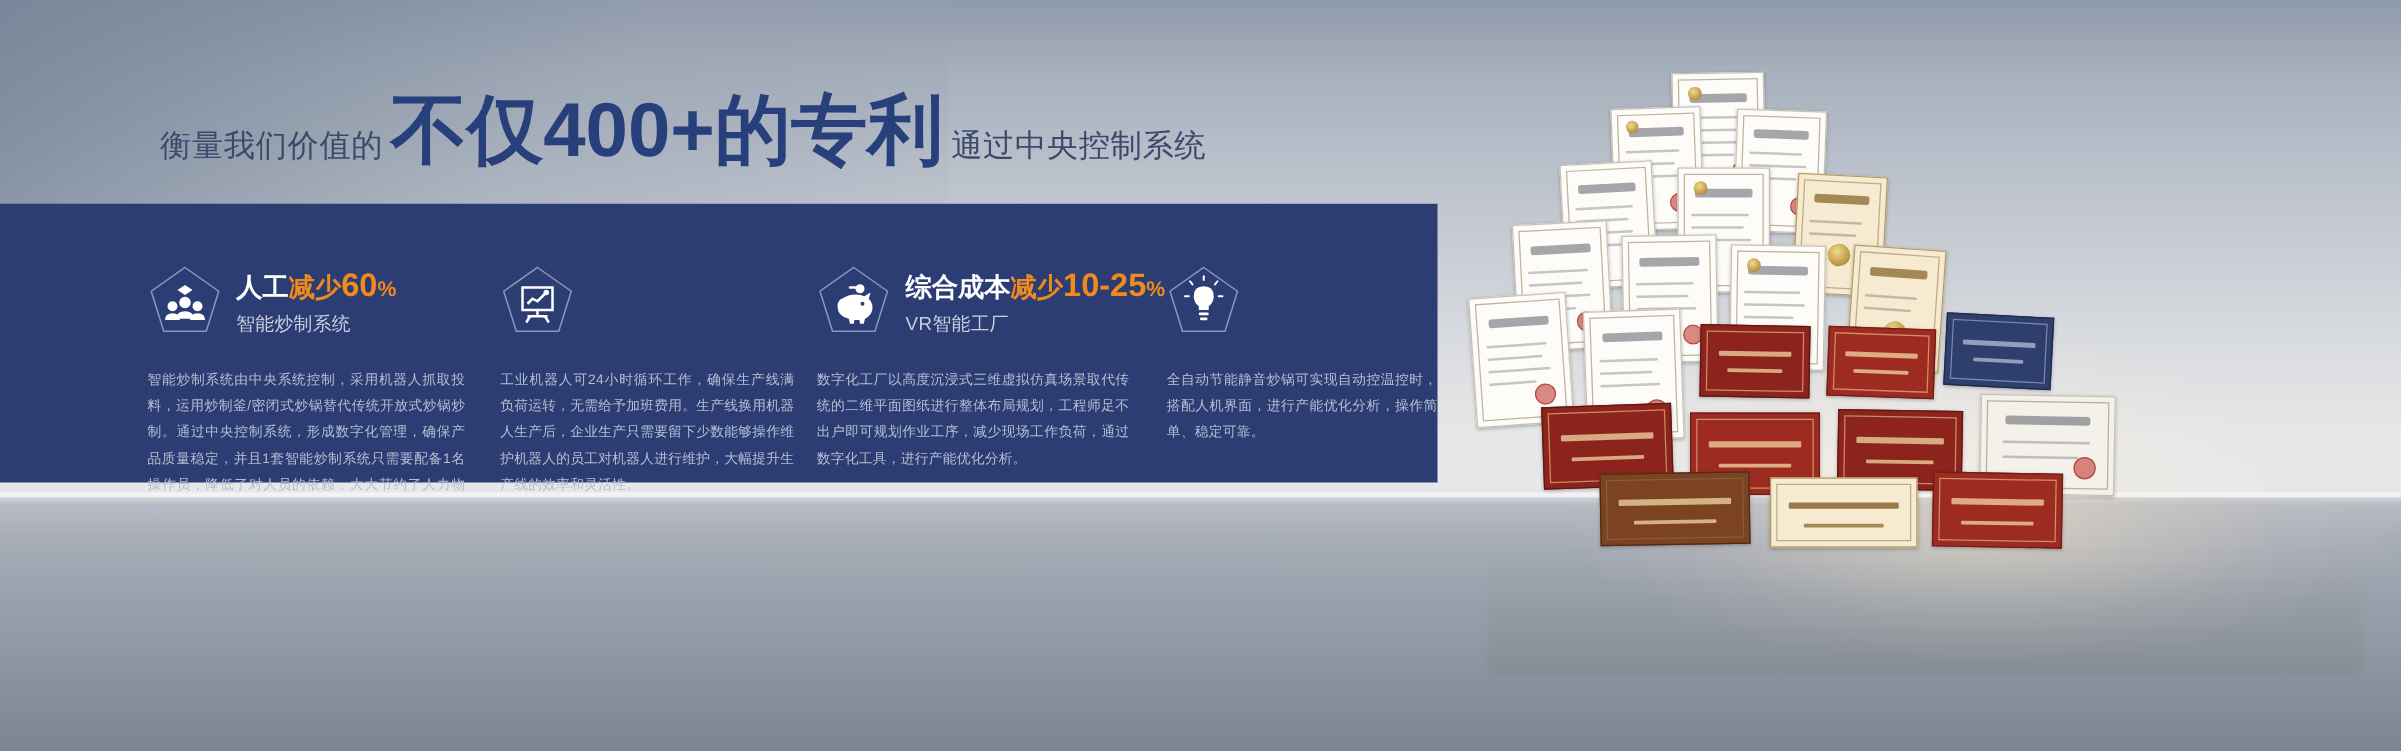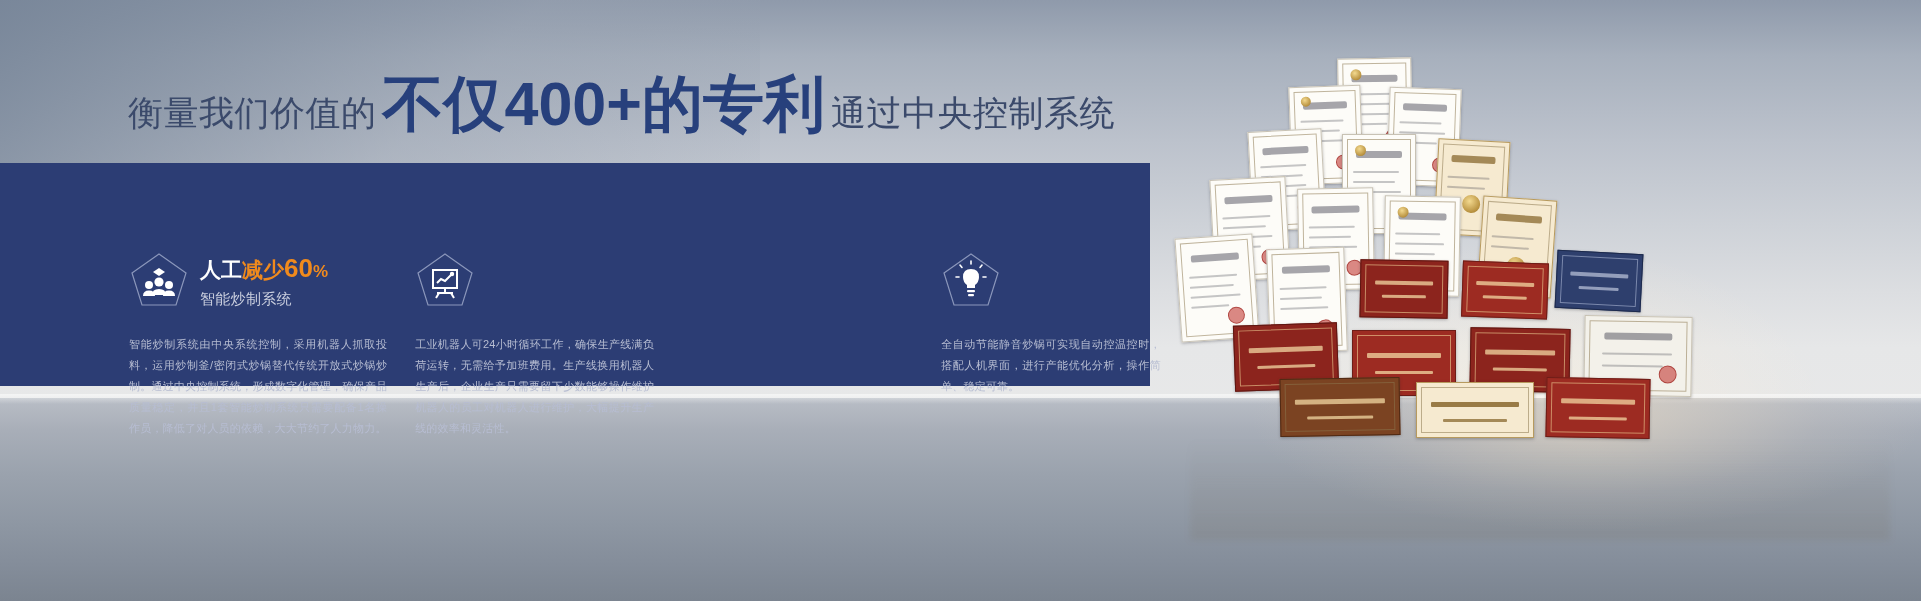--- a/index.html
+++ b/index.html
@@ -51,40 +51,39 @@
     position:absolute; left:1255px; top:250px; width:560px; height:220px;
     background:radial-gradient(ellipse at 50% 80%, rgba(255,244,220,.55), rgba(255,240,215,.18) 45%, rgba(255,240,215,0) 75%);
   }
 
   
   .headline {
     position:absolute; left:128px; top:74px;
     display:flex; align-items:baseline; white-space:nowrap;
   }
   .hl-reg {
-    font-size:35px; color:#3b4a6b; letter-spacing:.5px;
+    font-size:25px; color:#3b4a6b; letter-spacing:.5px;
     font-weight:400;
   }
   .hl-strong {
     font-size:61px; color:#27407c; font-weight:bold;
     letter-spacing:0px; line-height:1; margin:0 6px;
   }
   .hl-accent {
     font-size:35px; color:#ef8a1b; font-weight:bold; margin-left:4px;
   }
 
   
   .panel {
     position:absolute; left:0; top:163px; width:1150px; height:223px;
     background:#2c3d74;
   }
   .cols {
-    position:absolute; left:11px; top:163px; width:1150px; height:283px;
+    position:absolute; left:0; top:163px; width:1150px; height:283px;
     display:flex;
-    margin-top:40px;
   }
   .col { position:relative; }
   .col.c1 { width:270px; margin-left:118px; }
   .col.c2 { width:250px; margin-left:28px; }
   .col.c3 { width:250px; margin-left:18px; }
   .col.c4 { width:230px; margin-left:30px; }
 
   .head { display:flex; align-items:center; margin-top:48px; }
   .badge {
     width:60px; height:62px; flex:none; position:relative; margin-right:11px;
@@ -369,20 +368,38 @@
               <line x1="36" y1="42" x2="39" y2="47"></line>
             </g>
             <circle cx="37" cy="23" r="2.2" fill="#ffffff"></circle>
           </svg>
         </div>
       </div>
       <div class="body">工业机器人可24小时循环工作，确保生产线满负荷运转，无需给予加班费用。生产线换用机器人生产后，企业生产只需要留下少数能够操作维护机器人的员工对机器人进行维护，大幅提升生产线的效率和灵活性。</div>
     </div>
 
     <div class="col c3">
+      <div class="head">
+        <div class="badge">
+          <svg width="60" height="62" viewBox="0 0 60 62">
+            <polygon points="30,3 57,22 47,54 13,54 3,22" fill="none" stroke="#8b97bb" stroke-width="1.2"></polygon>
+            <g fill="#ffffff">
+              <circle cx="35" cy="20" r="3.6"></circle>
+              <path d="M20 28 q-3 2 -3 6 q0 8 9 10 l1 4 h3 l0.5 -3 h4 l0.5 3 h3 l1 -4 q6 -3 6 -9 q0 -4 -3 -7 l1.5 -5 l-5 3 q-3 -1.5 -7 -1.5 q-6 0 -11 3.5 z"></path>
+              <circle cx="37" cy="32" r="1.6" fill="#2c3d74"></circle>
+            </g>
+            <rect x="26" y="18" width="8" height="2" rx="1" fill="#ffffff"></rect>
+          </svg>
+        </div>
+        <div class="htext">
+          <div class="title"><span>综合成本</span><span class="amt">减少</span><span class="num">10-25</span><span class="pct">%</span></div>
+          <div class="subtitle">VR智能工厂</div>
+        </div>
+      </div>
+      <div class="body">数字化工厂以高度沉浸式三维虚拟仿真场景取代传统的二维平面图纸进行整体布局规划，工程师足不出户即可规划作业工序，减少现场工作负荷，通过数字化工具，进行产能优化分析。</div>
     </div>
 
     <div class="col c4">
       <div class="head">
         <div class="badge">
           <svg width="60" height="62" viewBox="0 0 60 62">
             <polygon points="30,3 57,22 47,54 13,54 3,22" fill="none" stroke="#8b97bb" stroke-width="1.2"></polygon>
             <g fill="#ffffff">
               <path d="M30 18 q-8 0 -8 8 q0 5 4 8 v3 h8 v-3 q4 -3 4 -8 q0 -8 -8 -8 z"></path>
               <rect x="26" y="39" width="8" height="2.2" rx="1"></rect>

